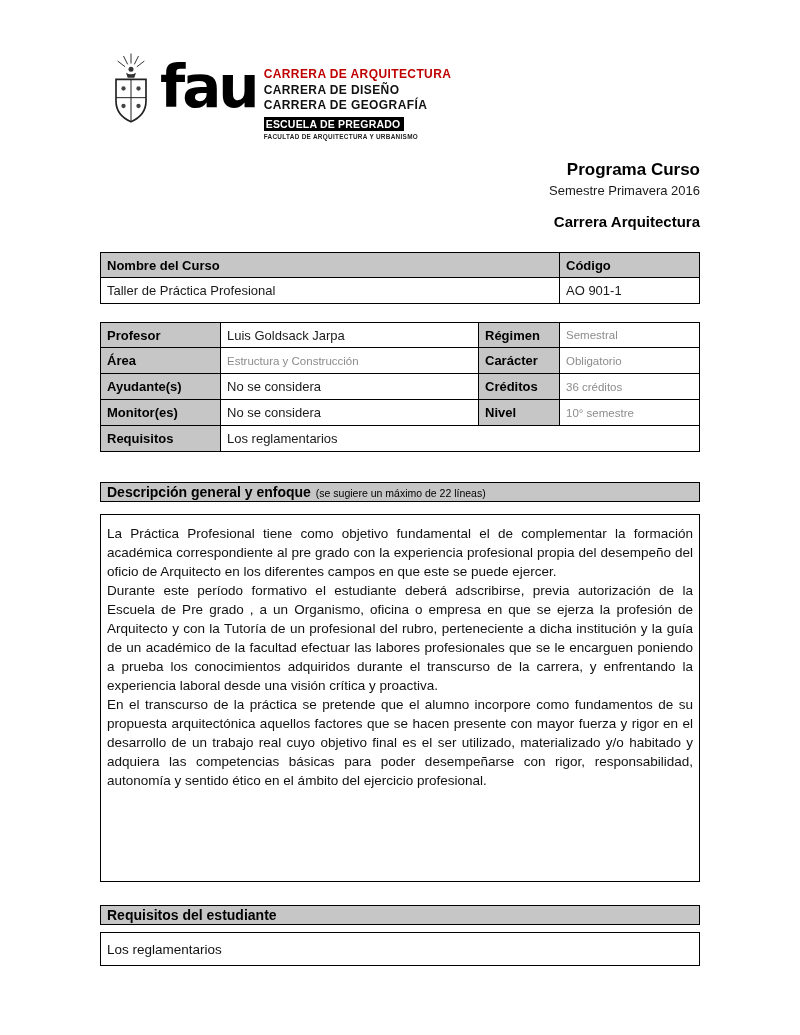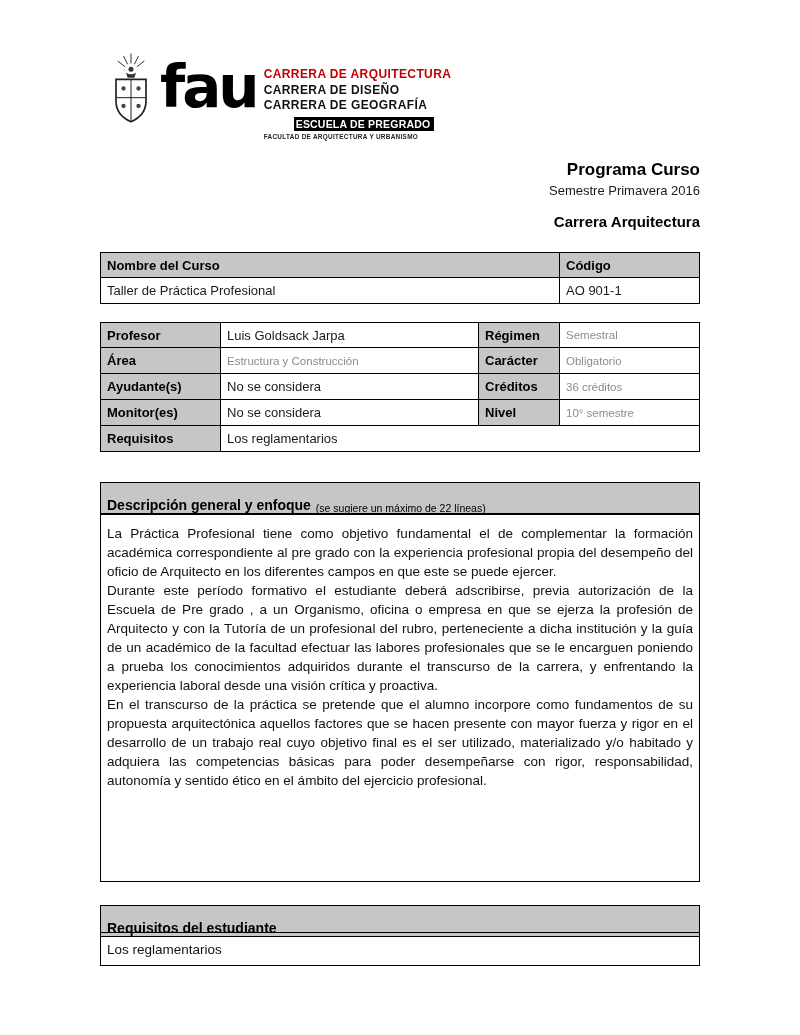--- a/index.html
+++ b/index.html
@@ -20,21 +20,21 @@
   .fau-word {
     font-family: "DejaVu Sans", sans-serif;
     font-size: 58px; font-weight: bold; letter-spacing: -3px;
     line-height: 0.95; margin-left: 4px; margin-top: 10px; color: #000;
   }
   .logo-lines { margin-left: 7px; margin-top: 17px; }
   .l-career { font-size: 12px; font-weight: bold; letter-spacing: 0.4px; line-height: 1.3; color: #111; }
   .l-red { color: #c00000; }
   .l-escuela {
     background: #000; color: #fff; font-weight: bold; font-size: 10.5px;
-    letter-spacing: 0.2px; padding: 1px 4px 1px 2px; margin-top: 2px; display: inline-block; margin-left: 30px;
+    letter-spacing: 0.2px; padding: 1px 4px 1px 2px; margin-top: 2px; display: inline-block;
   }
   .l-fac { font-size: 6.4px; letter-spacing: 0.3px; margin-top: 1px; color: #222; font-weight: bold; }
 
   
   .hdr { position: absolute; right: 100px; top: 160px; text-align: right; }
   .hdr-title { font-size: 17px; font-weight: bold; color: #000; }
   .hdr-sem { font-size: 13px; margin-top: 3px; color: #1a1a1a; }
   .hdr-career { font-size: 15px; font-weight: bold; margin-top: 15px; color: #000; }
 
   
@@ -52,23 +52,23 @@
   .t1 .row { grid-template-columns: 460px 140px; }
   .t1 .cell { min-height: 26px; }
 
   .t2 { position: absolute; left: 100px; top: 322px; width: 600px; }
   .t2 .row { grid-template-columns: 121px 258px 81px 140px; }
   .t2 .row.last { grid-template-columns: 121px 479px; }
   .t2 .cell { min-height: 26px; }
 
   
   .sec-bar {
-    position: absolute; left: 100px; width: 600px; height: 32px;
+    position: absolute; left: 100px; width: 600px; height: 20px;
     background: #c6c6c6; border: 1px solid #000;
-    display: flex; align-items: flex-end; padding: 0 6px;
+    display: flex; align-items: center; padding: 0 6px;
   }
   .sec-title { font-size: 14px; font-weight: bold; color: #000; }
   .sec-hint { font-size: 10.5px; font-weight: normal; color: #000; margin-left: 5px; position: relative; top: 1px; }
   .bar-desc { top: 482px; }
   .bar-req { top: 905px; }
 
   
   .desc-box {
     position: absolute; left: 100px; top: 514px; width: 600px; height: 368px;
     border: 1px solid #000; padding: 9px 6px 0 6px;

